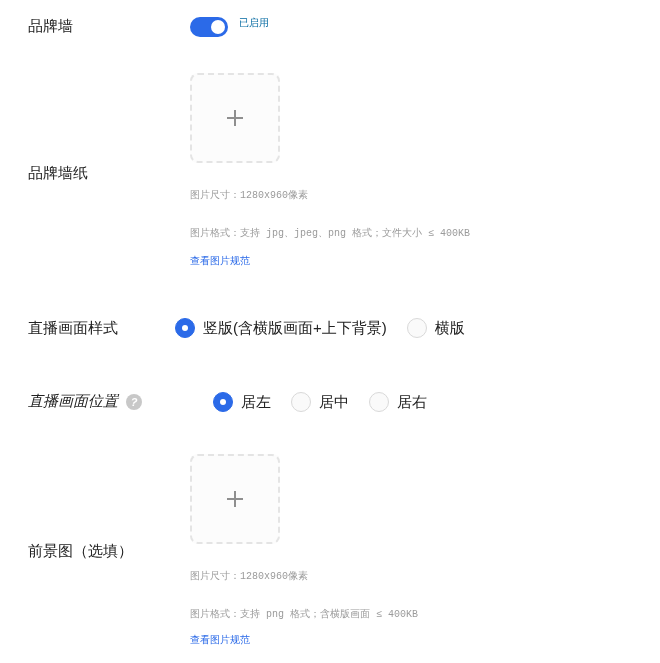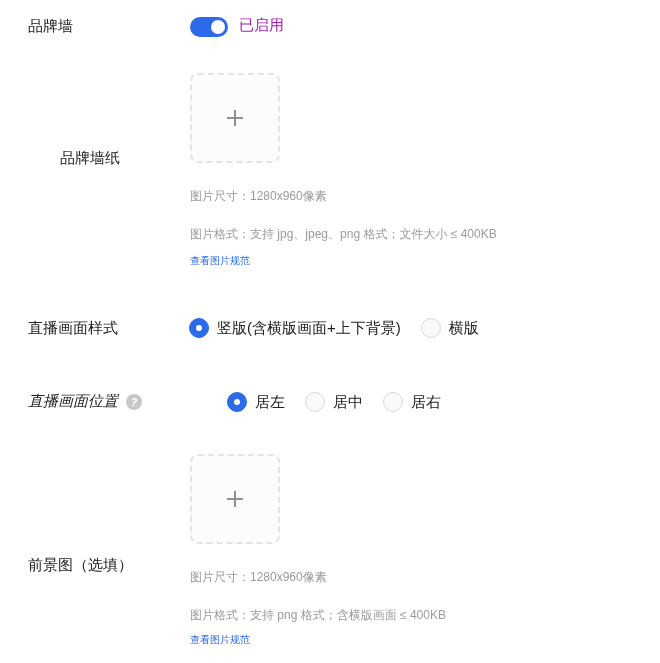--- a/index.html
+++ b/index.html
@@ -20,41 +20,41 @@
     }
     .toggle {
       position: absolute; left: 190px; top: 17px; width: 38px; height: 20px;
       background: #2b6ae8; border-radius: 10px; cursor: pointer;
     }
     .toggle .knob {
       position: absolute; right: 3px; top: 3px; width: 14px; height: 14px;
       background: #fff; border-radius: 50%;
     }
     .toggle-text {
-      position: absolute; left: 239px; top: 16px; font-size: 15px; color: #a21caf;
+      position: absolute; left: 239px; top: 16px; font-size: 10px; color: #0369a1;
     }
     .upload {
       position: absolute; left: 190px; width: 90px; height: 90px;
       border: 2px dashed #e4e4e4; border-radius: 8px; background: #fcfcfc;
       box-sizing: border-box; cursor: pointer;
       display: flex; align-items: center; justify-content: center;
     }
     .plus { position: relative; width: 16px; height: 16px; }
     .plus::before, .plus::after {
       content: ""; position: absolute; background: #8f8f8f;
     }
     .plus::before { left: 0; top: 7px; width: 16px; height: 1.5px; }
     .plus::after { left: 7px; top: 0; width: 1.5px; height: 16px; }
     .hint {
-      position: absolute; left: 190px; font-size: 12px; color: #9b9b9b; white-space: nowrap;
+      position: absolute; left: 190px; font-size: 10px; color: #9b9b9b; white-space: nowrap; font-family: Liberation Mono, monospace;
     }
     .link {
       position: absolute; left: 190px; font-size: 10px; color: #2b6ae8; cursor: pointer; white-space: nowrap;
     }
-    .radio-group { position: absolute; left: 189px; display: flex; align-items: center; }
+    .radio-group { position: absolute; left: 175px; display: flex; align-items: center; }
     .radio {
       display: flex; align-items: center; margin-right: 20px; cursor: pointer;
       font-size: 15px; color: #222; white-space: nowrap;
     }
     .radio .dot {
       width: 20px; height: 20px; border-radius: 50%; box-sizing: border-box;
       border: 1px solid #d9d9d9; background: #fafafa; margin-right: 8px; position: relative;
     }
     .radio.checked .dot { background: #2b6ae8; border-color: #2b6ae8; }
     .radio.checked .dot::after {
@@ -64,21 +64,21 @@
   </style>
 </head>
 <body>
 
 <div class="label" style="top:17px;">品牌墙</div>
 <div class="toggle">
   <div class="knob"></div>
 </div>
 <div class="toggle-text">已启用</div>
 
-<div class="label" style="top:149px;margin-left:32px;">品牌墙纸</div>
+<div class="label" style="top:164px;">品牌墙纸</div>
 <div class="upload" style="top:73px;">
   <span class="plus"></span>
 </div>
 <div class="hint" style="top:188px;">图片尺寸：1280x960像素</div>
 <div class="hint" style="top:226px;text-align:center;">图片格式：支持 jpg、jpeg、png 格式；文件大小 ≤ 400KB</div>
 <div class="link" style="top:254px;">查看图片规范</div>
 
 <div class="label" style="top:319px;">直播画面样式</div>
 <div class="radio-group" style="top:318px;">
   <label class="radio checked">
@@ -103,19 +103,19 @@
   <label class="radio">
     <span class="dot"></span>
     <span>居中</span>
   </label>
   <label class="radio">
     <span class="dot"></span>
     <span>居右</span>
   </label>
 </div>
 
-<div class="label" style="top:556px;">前景图（选填）</div>
+<div class="label" style="top:542px;">前景图（选填）</div>
 <div class="upload" style="top:454px;">
   <span class="plus"></span>
 </div>
 <div class="hint" style="top:569px;">图片尺寸：1280x960像素</div>
 <div class="hint" style="top:607px;">图片格式：支持 png 格式；含横版画面 ≤ 400KB</div>
 <div class="link" style="top:633px;">查看图片规范</div>
 
 </body></html>

